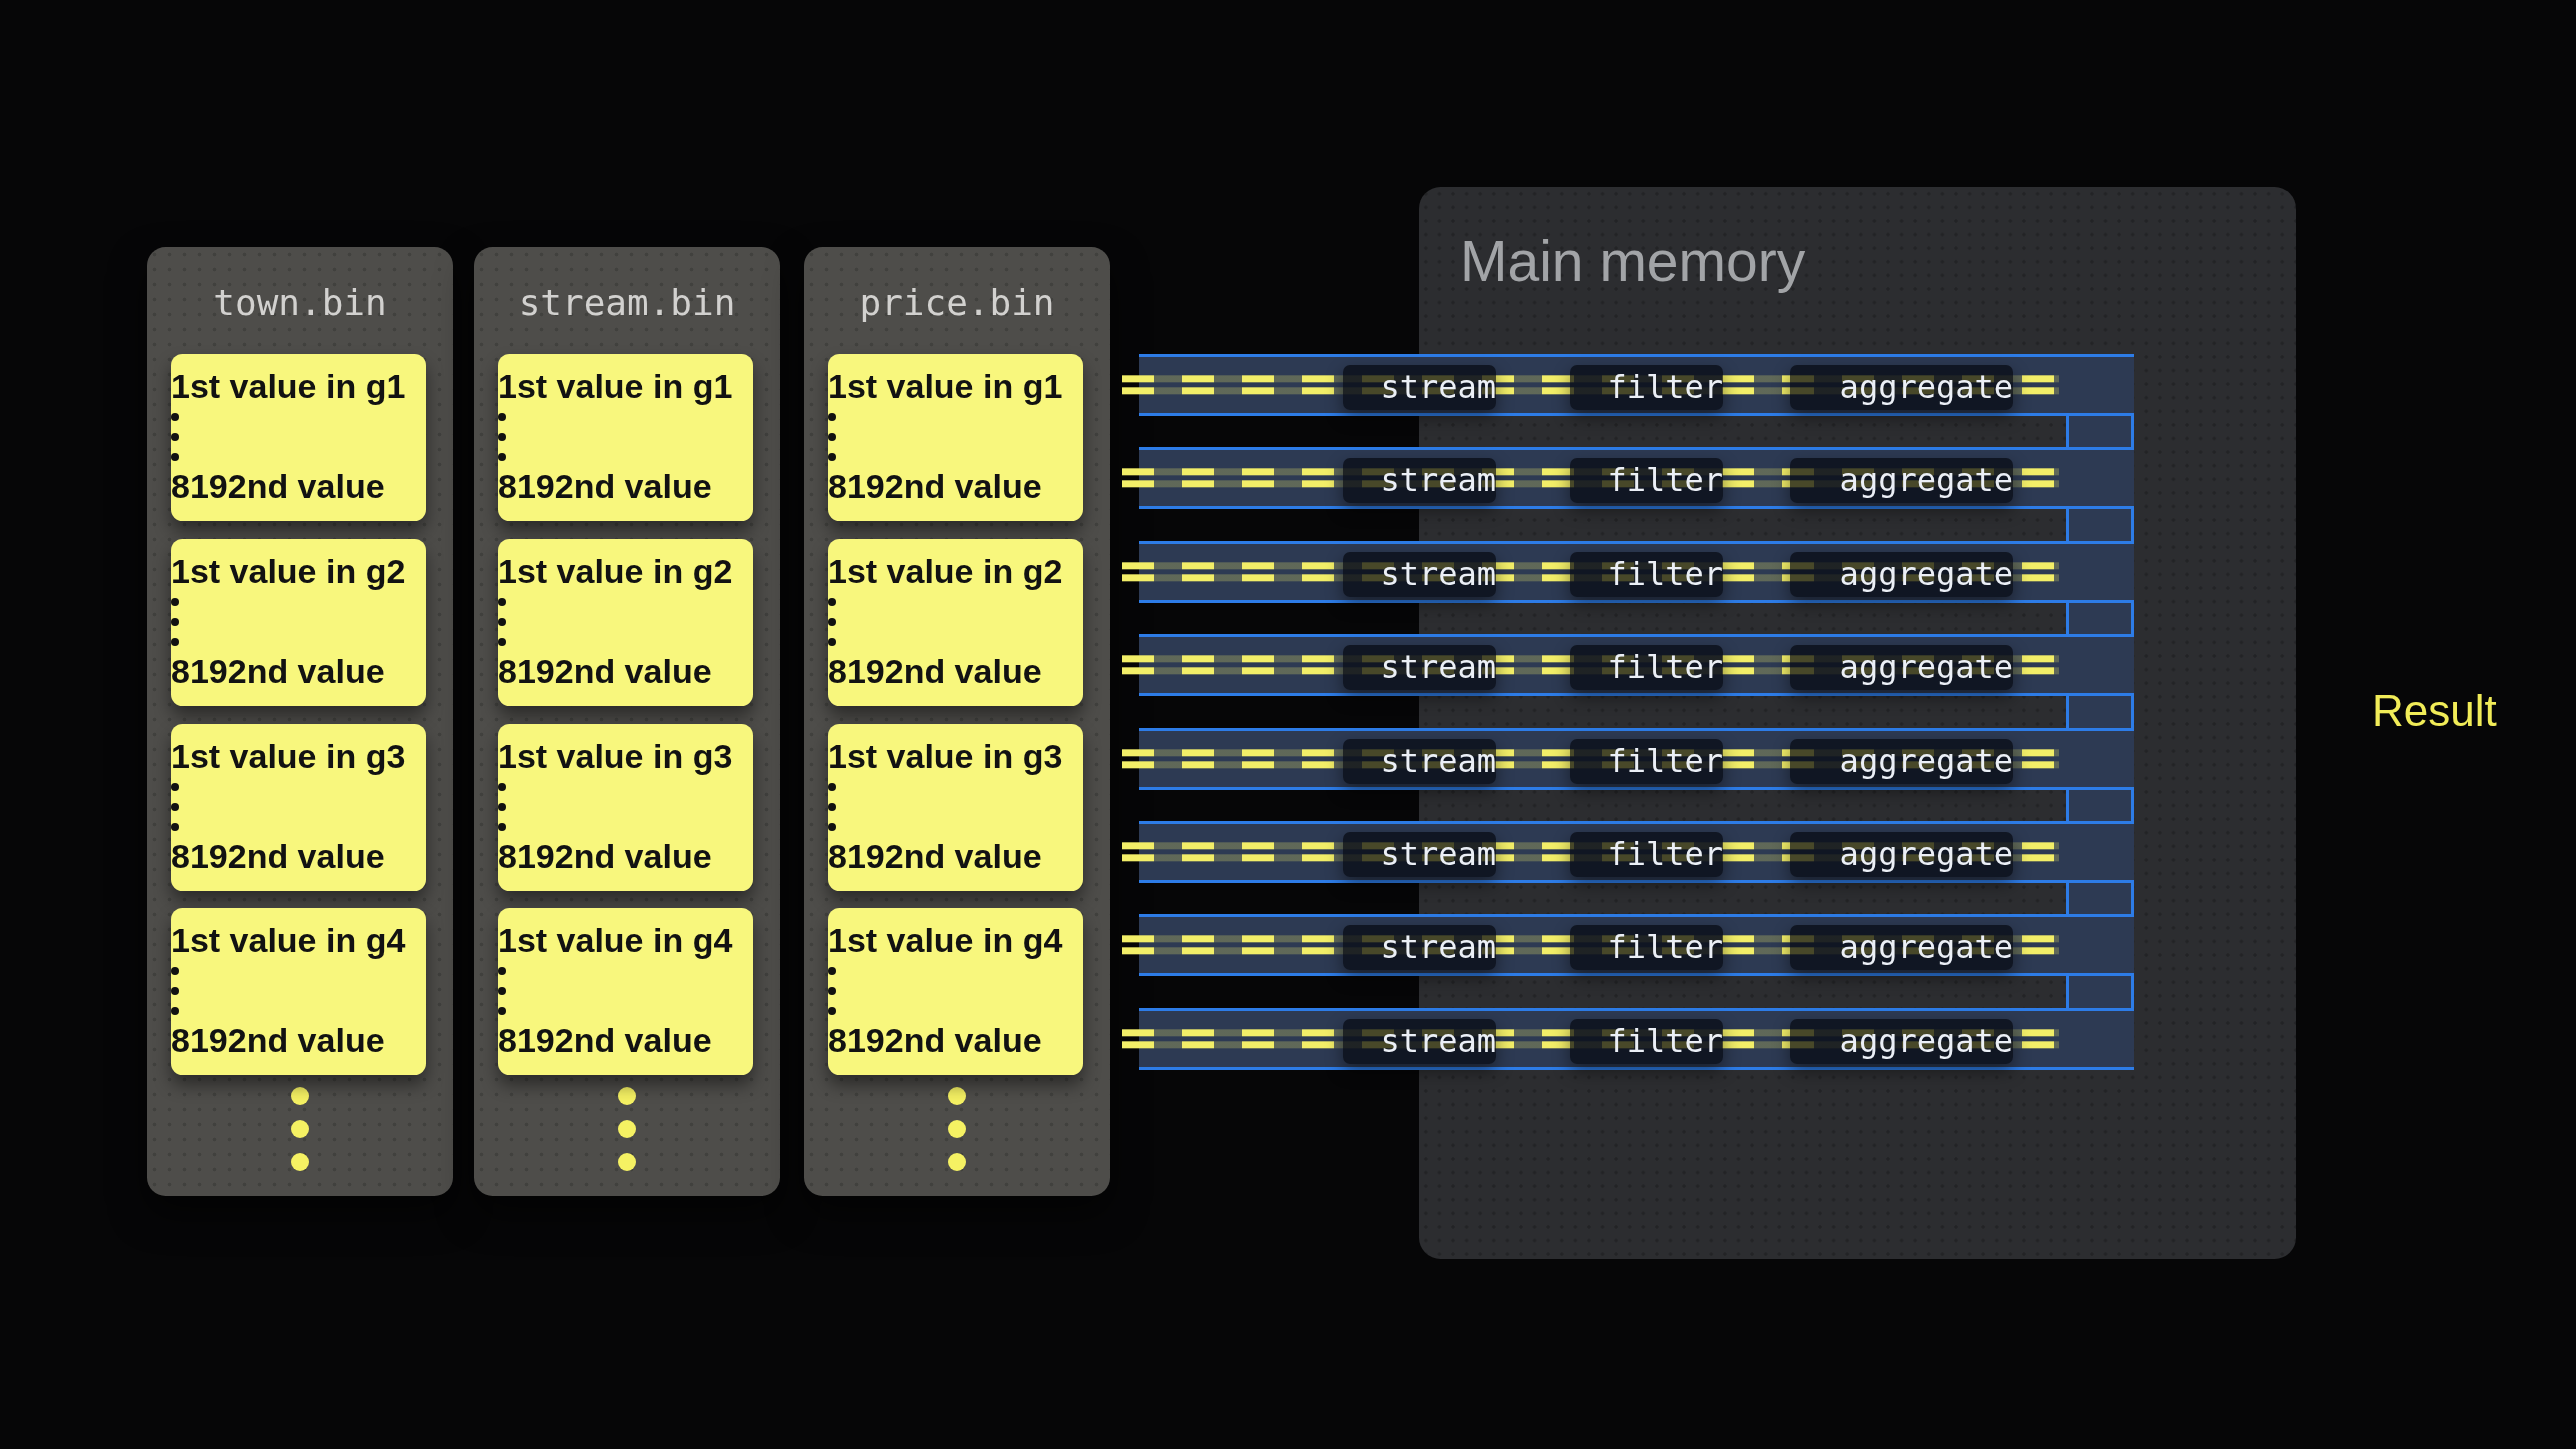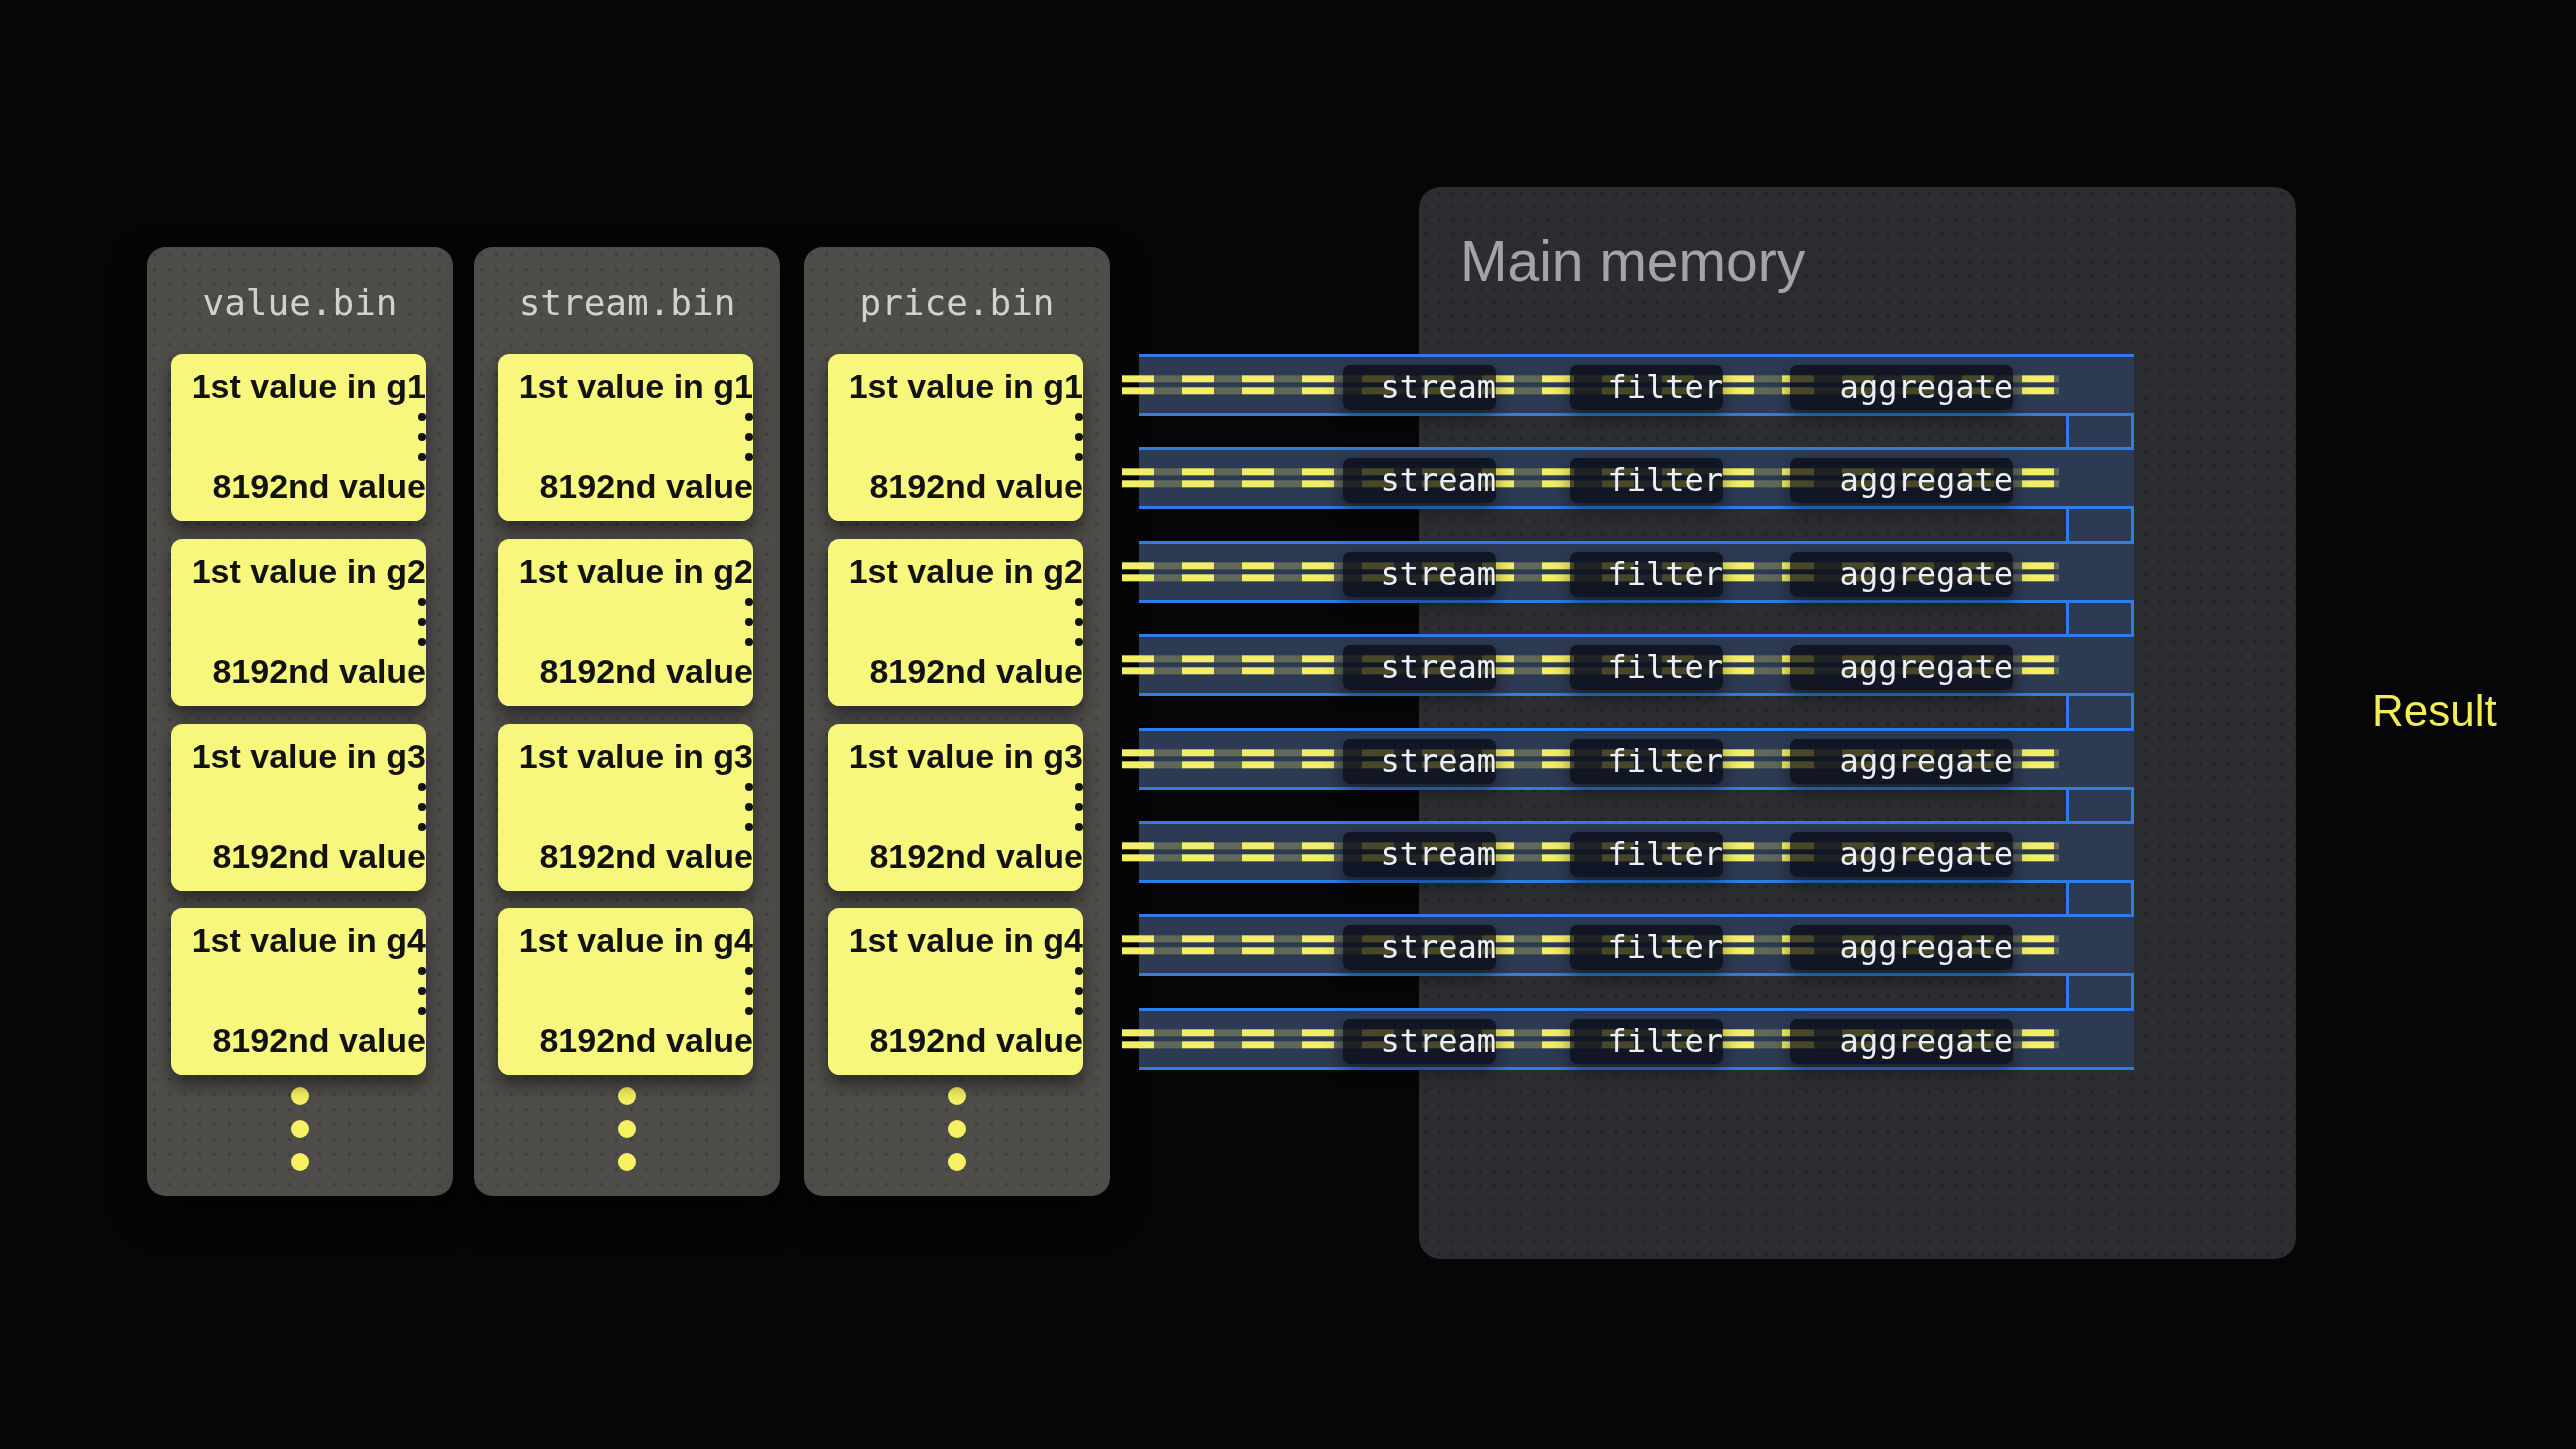--- a/index.html
+++ b/index.html
@@ -30,21 +30,21 @@
   }
   .fp1{left:147px}.fp2{left:474px}.fp3{left:804px}
   .file-name{
     margin-top:34px;text-align:center;
     font:400 36px/44px "DejaVu Sans Mono",monospace;color:#d2d1cf;
   }
   .card{
     position:absolute;left:24px;width:255px;height:167px;
     background:var(--cardyellow);border-radius:11.4px;
     box-shadow:0 10px 17px rgba(0,0,0,0.45);
-    display:flex;flex-direction:column;align-items:flex-end;justify-content:space-between;
+    display:flex;flex-direction:column;align-items:flex-start;justify-content:space-between;
     padding:14.3px 0 15.7px;z-index:2;
   }
   .c1{top:107px}.c2{top:292px}.c3{top:477px}.c4{top:661px}
   .card-top,.card-bottom{
     font-family:"Liberation Sans",sans-serif;font-weight:600;
     font-size:34px;line-height:37px;color:#121212;white-space:nowrap;
   }
   .card-dots{display:flex;flex-direction:column;gap:12px}
   .card-dots i{width:7.9px;height:7.9px;border-radius:50%;background:#121212}
   .panel-dots{
@@ -119,21 +119,21 @@
     position:absolute;left:2372px;top:684px;z-index:5;
     font:400 44px/54px "Liberation Sans",sans-serif;color:#f1ec58;white-space:nowrap;
   }
 </style>
 </head>
 <body>
 
 <div id="stage">
 
   <section class="file-panel fp1">
-    <div class="file-name">value.bin</div>
+    <div class="file-name">town.bin</div>
     <div class="card c1">
       <div class="card-top">1st value in g1</div>
       <div class="card-dots">
           <i></i>
           <i></i>
           <i></i>
         </div>
       <div class="card-bottom">8192nd value</div>
     </div>
     <div class="card c2">

